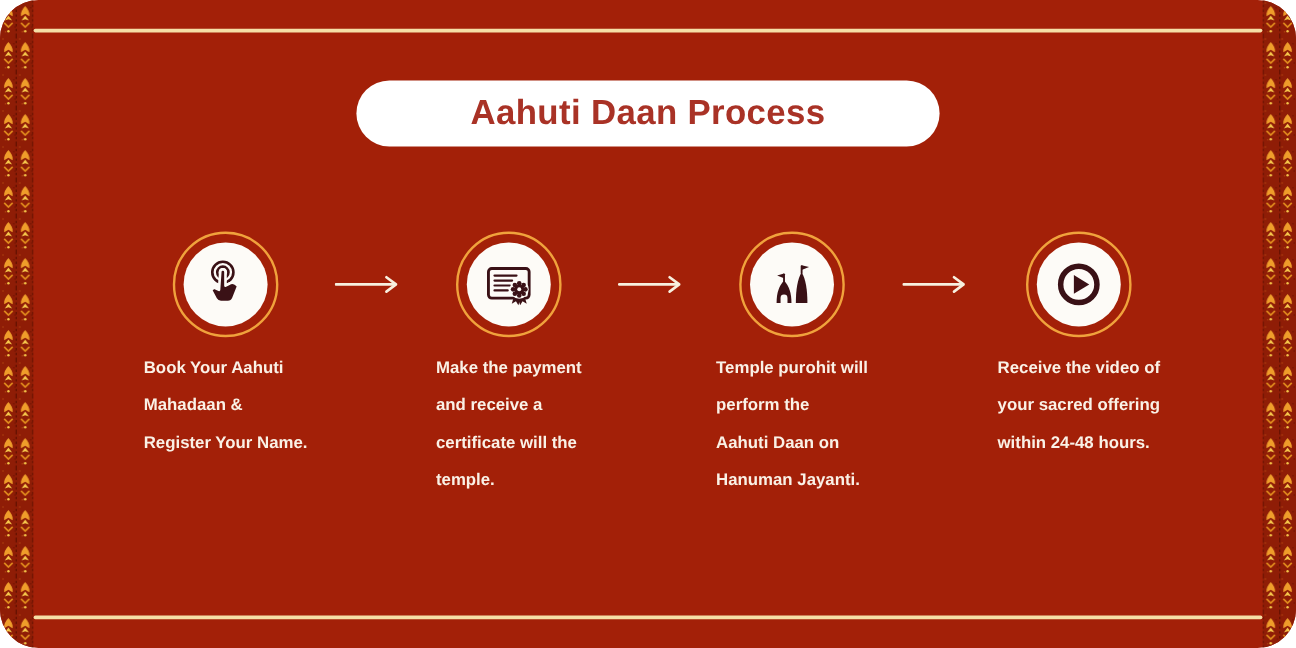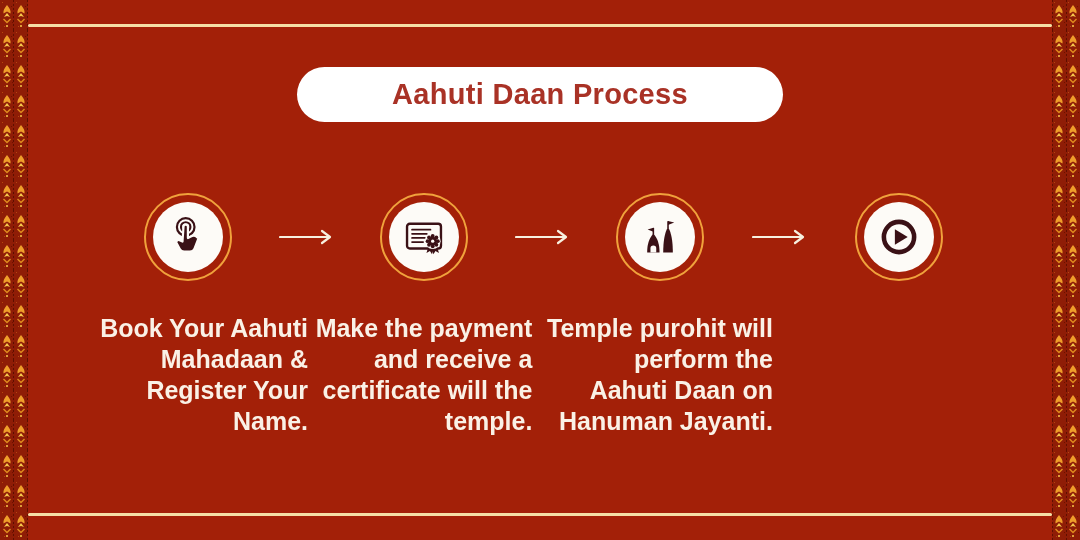--- a/index.html
+++ b/index.html
@@ -2,20 +2,21 @@
 <html><head>
 <meta charset="utf-8">
 <style>
   html,body{margin:0;padding:0;background:#ffffff;}
   .canvas{
     position:relative;
     width:1080px;height:540px;
     background:#A32008;
     overflow:hidden;
     font-family:"Liberation Sans","DejaVu Sans",sans-serif;
+    border-radius:32px;
   }
   .strip{position:absolute;top:0;display:block;}
   .strip-left{left:0;}
   .strip-right{right:0;}
   .hline{
     position:absolute;left:28px;right:28px;height:3px;
     background:#F5DFA6;border-radius:2px;
   }
   .hline-top{top:24px;}
   .hline-bottom{top:513px;}
@@ -35,23 +36,23 @@
   .icon-ring{
     width:88px;height:88px;box-sizing:border-box;
     border:2px solid #F0A23C;border-radius:50%;
     display:flex;align-items:center;justify-content:center;
   }
   .icon-circle{
     width:70px;height:70px;border-radius:50%;background:#FDFBF7;
     display:flex;align-items:center;justify-content:center;
   }
   .step-text{
-    margin-top:32px;
-    font-size:25px;line-height:31px;font-weight:600;
-    color:#FAF1E6;text-align:right;white-space:pre-line;
+    margin-top:10px;
+    font-size:14px;line-height:31px;font-weight:600;
+    color:#FAF1E6;text-align:left;white-space:pre-line;
   }
   .arrow{position:absolute;top:228px;}
 </style>
 </head>
 <body>
 
 <div class="canvas">
 
   <svg class="strip strip-left" width="28" height="540">
     <defs>
@@ -172,20 +173,23 @@
 
   <div class="step" style="left:779px">
     <div class="icon-ring">
       <div class="icon-circle">
         <svg width="44" height="44" viewBox="0 0 48 48">
           <circle cx="24" cy="24" r="16.5" fill="none" stroke="#3A1116" stroke-width="5"></circle>
           <path d="M19.5 15.5 L33.5 24 L19.5 32.5 Z" fill="#3A1116"></path>
         </svg>
       </div>
     </div>
+    <div class="step-text">Receive the video of
+your sacred offering
+within 24-48 hours.</div>
   </div>
 
   <svg class="arrow" style="left:279px" width="54" height="18" viewBox="0 0 54 18">
     <line x1="1" y1="9" x2="50" y2="9" stroke="#F7F0DF" stroke-width="2.2" stroke-linecap="round"></line>
     <path d="M43 3 L51 9 L43 15" fill="none" stroke="#F7F0DF" stroke-width="2.2" stroke-linecap="round" stroke-linejoin="round"></path>
   </svg>
   <svg class="arrow" style="left:515px" width="54" height="18" viewBox="0 0 54 18">
     <line x1="1" y1="9" x2="50" y2="9" stroke="#F7F0DF" stroke-width="2.2" stroke-linecap="round"></line>
     <path d="M43 3 L51 9 L43 15" fill="none" stroke="#F7F0DF" stroke-width="2.2" stroke-linecap="round" stroke-linejoin="round"></path>
   </svg>

